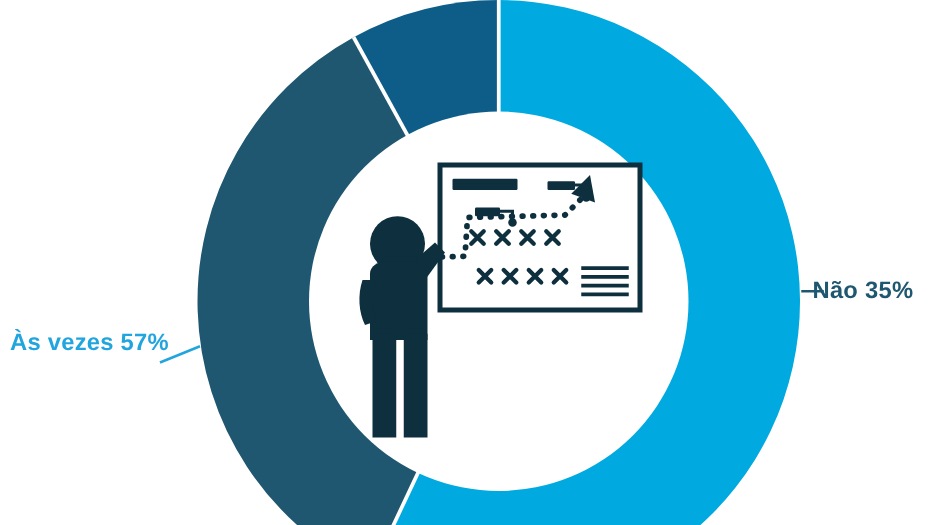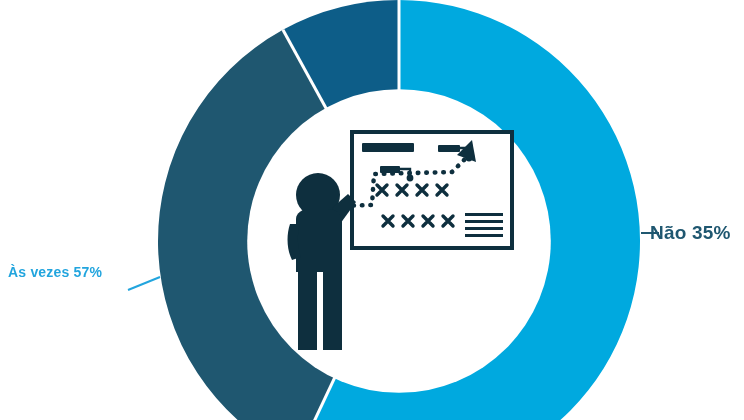--- a/index.html
+++ b/index.html
@@ -25,21 +25,21 @@
   }
   .label {
     position: absolute;
     white-space: nowrap;
     font-weight: 700;
     letter-spacing: 0.2px;
   }
   #label-as-vezes {
     left: 8px;
     top: 264px;
-    font-size: 14px;
+    font-size: 19px;
     color: #22A5DE;
   }
   #label-nao {
     left: 650px;
     top: 222px;
     font-size: 19px;
     color: #1F5770;
   }
   #icon-svg {
     position: absolute;

